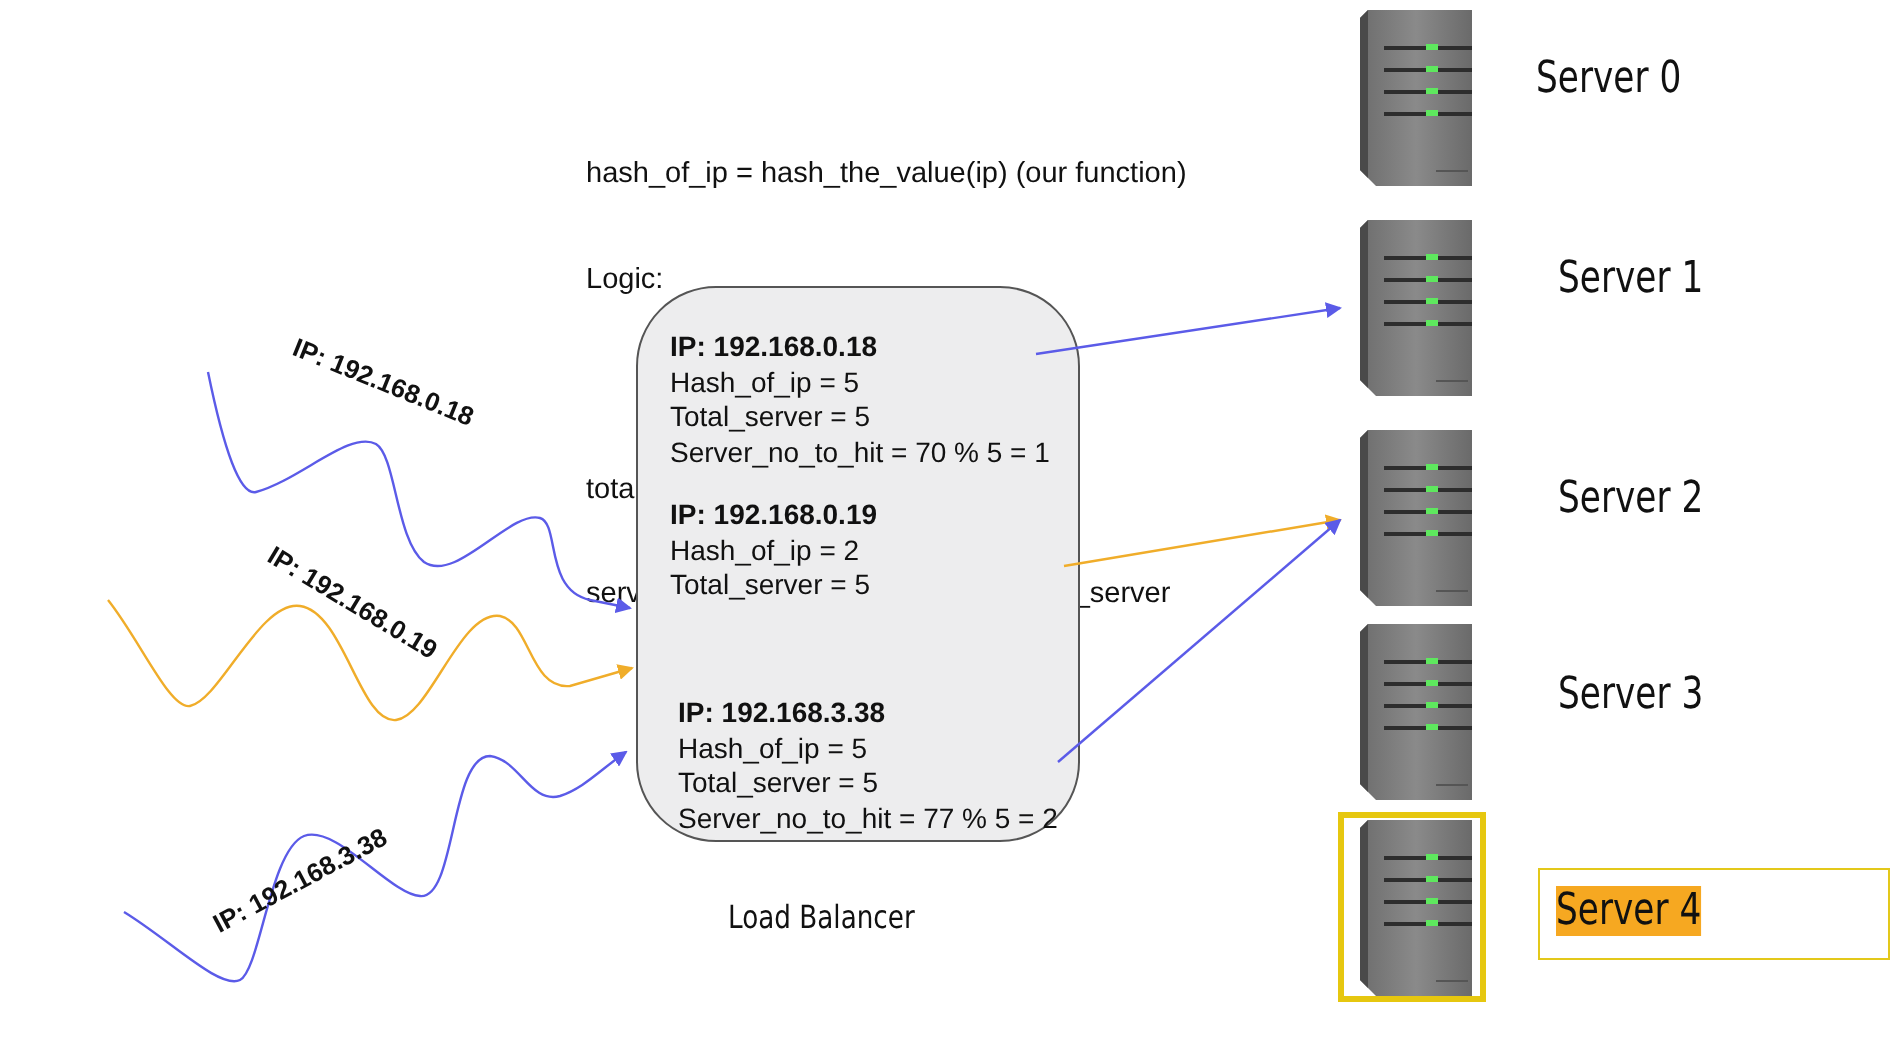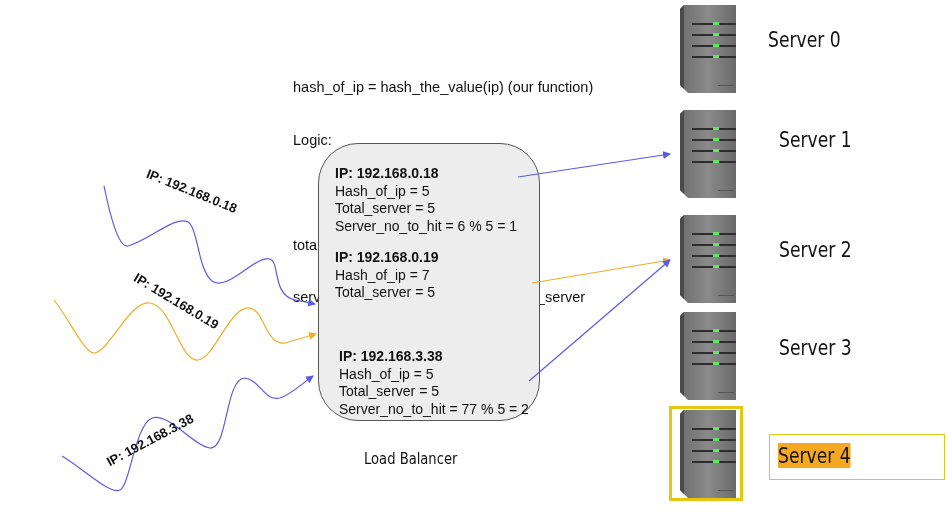--- a/index.html
+++ b/index.html
@@ -27,25 +27,25 @@
   <div>total_server = 5</div>
   <div>server_no_to_hit = hash_of_ip % total_server</div>
 </div>
 
 <div class="abs lb-box"></div>
 
 <div class="abs calc" style="left:335px; top:165px;">
   <div class="ip">IP: 192.168.0.18</div>
   <div>Hash_of_ip = 5</div>
   <div>Total_server = 5</div>
-  <div>Server_no_to_hit = 6 % 5 = 1</div>
+  <div>Server_no_to_hit = 70 % 5 = 1</div>
 </div>
 <div class="abs calc" style="left:335px; top:249px;">
   <div class="ip">IP: 192.168.0.19</div>
-  <div>Hash_of_ip = 7</div>
+  <div>Hash_of_ip = 2</div>
   <div>Total_server = 5</div>
 </div>
 <div class="abs calc" style="left:339px; top:348px;">
   <div class="ip">IP: 192.168.3.38</div>
   <div>Hash_of_ip = 5</div>
   <div>Total_server = 5</div>
   <div>Server_no_to_hit = 77 % 5 = 2</div>
 </div>
 
 <div class="abs lb-label">Load Balancer</div>

